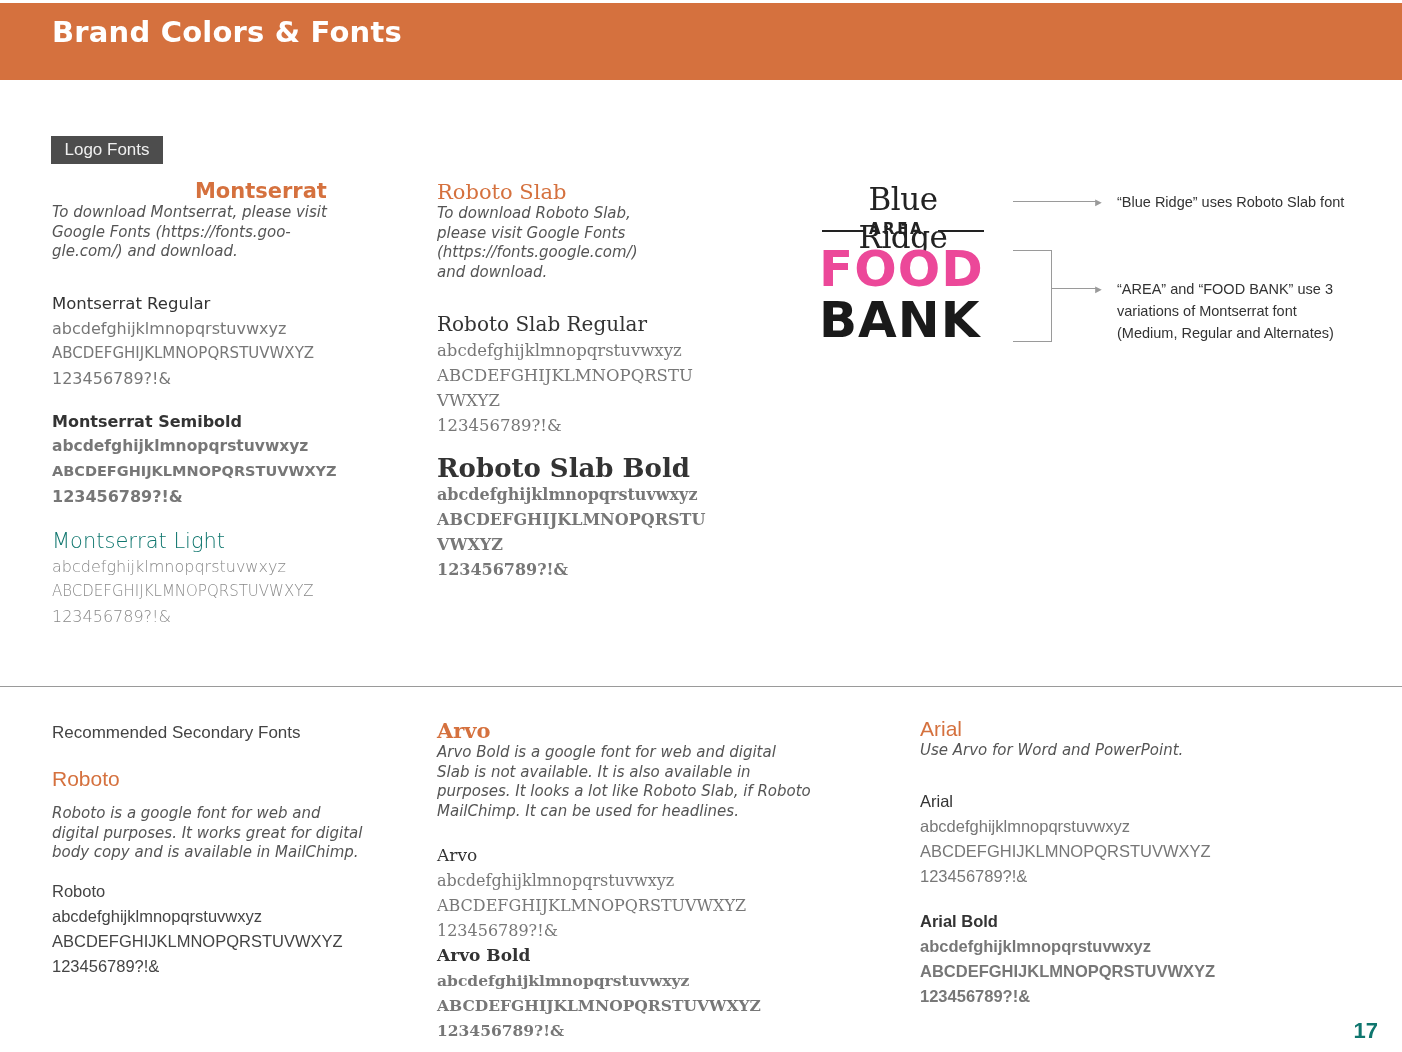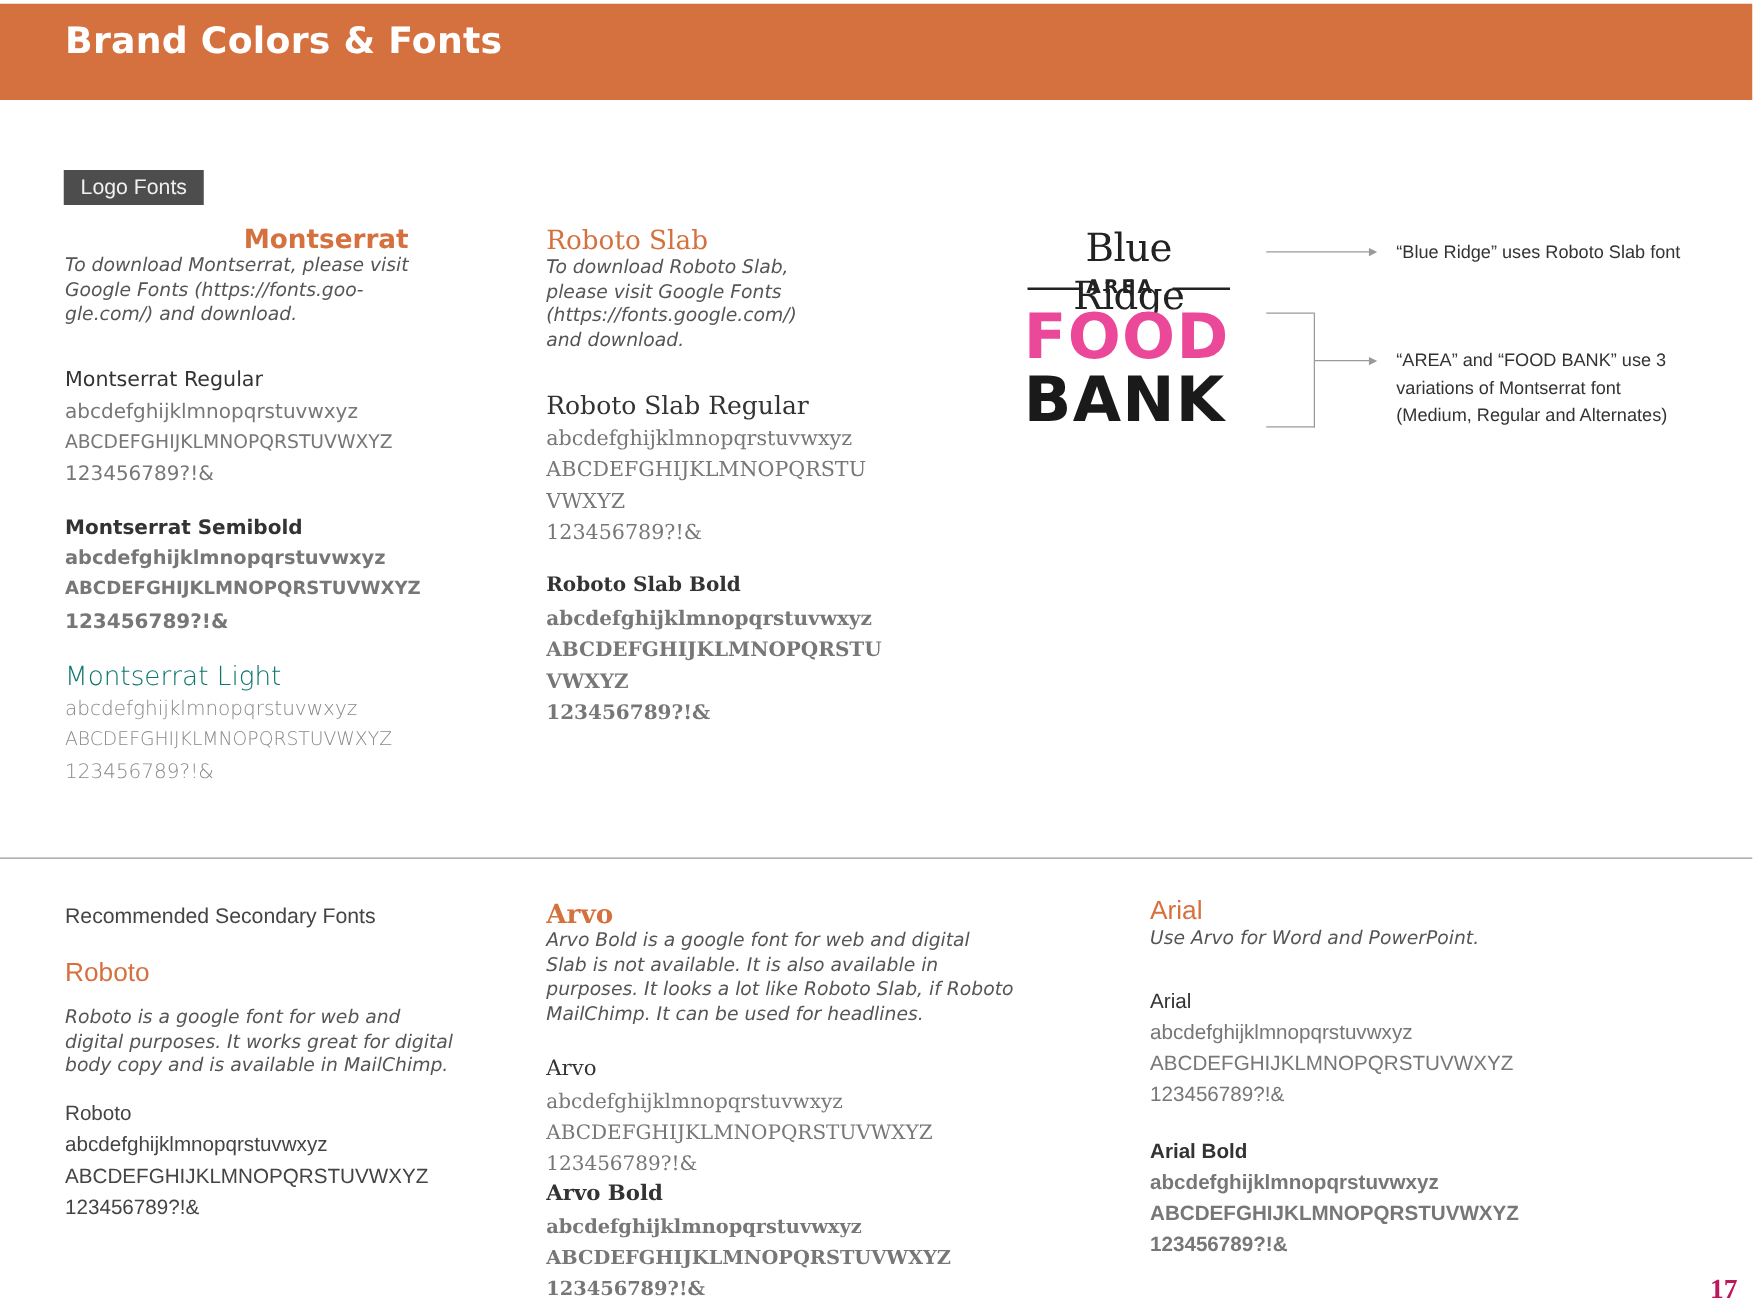--- a/index.html
+++ b/index.html
@@ -14,21 +14,21 @@
   .line { line-height:25px; white-space:nowrap; }
   .sans { font-family:"DejaVu Sans", sans-serif; }
   .serif { font-family:"DejaVu Serif", serif; }
   .lib { font-family:"Liberation Sans", sans-serif; }
   .label-dark { color:#333; }
   .sample { color:#777; }
   .divider { position:absolute; left:0; top:686px; width:1402px; height:1px; background:#9a9a9a; }
   .logo-line { position:absolute; background:#222; height:2px; }
   .conn { position:absolute; background:#9a9a9a; }
   .note { position:absolute; font-family:"Liberation Sans", sans-serif; font-size:14.5px; color:#333; line-height:22px; }
-  .page-num { position:absolute; right:12px; top:1018px; font-family:Liberation Serif, serif; font-weight:bold; font-size:22px; color:#be185d; }
+  .page-num { position:absolute; right:24px; top:1018px; font-family:Liberation Sans, sans-serif; font-weight:bold; font-size:22px; color:#0f766e; }
 </style>
 </head>
 <body>
 
 <div class="header">
   <div class="header-title">Brand Colors &amp; Fonts</div>
 </div>
 
 <div class="tag">Logo Fonts</div>
 
@@ -74,21 +74,21 @@
 
 <div class="abs serif" style="left:437px; top:310px; font-size:16.5px;">
   <div class="line label-dark" style="font-size:20px; line-height:28px;">Roboto Slab Regular</div>
   <div class="line sample">abcdefghijklmnopqrstuvwxyz</div>
   <div class="line sample">ABCDEFGHIJKLMNOPQRSTU</div>
   <div class="line sample">VWXYZ</div>
   <div class="line sample">123456789?!&amp;</div>
 </div>
 
 <div class="abs serif" style="left:437px; top:454px; font-size:16px; font-weight:bold;">
-  <div class="line label-dark" style="font-size:16px; line-height:28px;">Roboto Slab Bold</div>
+  <div class="line label-dark" style="font-size:26px; line-height:28px;">Roboto Slab Bold</div>
   <div class="line sample">abcdefghijklmnopqrstuvwxyz</div>
   <div class="line sample">ABCDEFGHIJKLMNOPQRSTU</div>
   <div class="line sample">VWXYZ</div>
   <div class="line sample">123456789?!&amp;</div>
 </div>
 
 <div class="abs" style="left:821px; top:180px; width:164px;">
   <div class="serif" style="font-size:31px; color:#222; line-height:38px; text-align:center; letter-spacing:-0.5px;">Blue Ridge</div>
 </div>
 <div class="logo-line" style="left:822px; top:230px; width:44px; height:1.5px;"></div>

